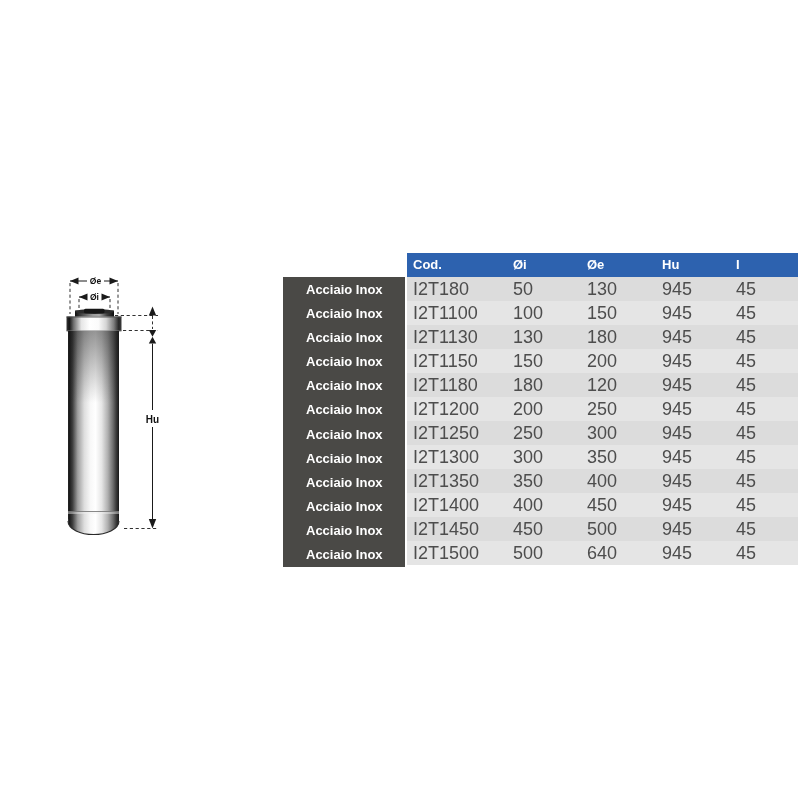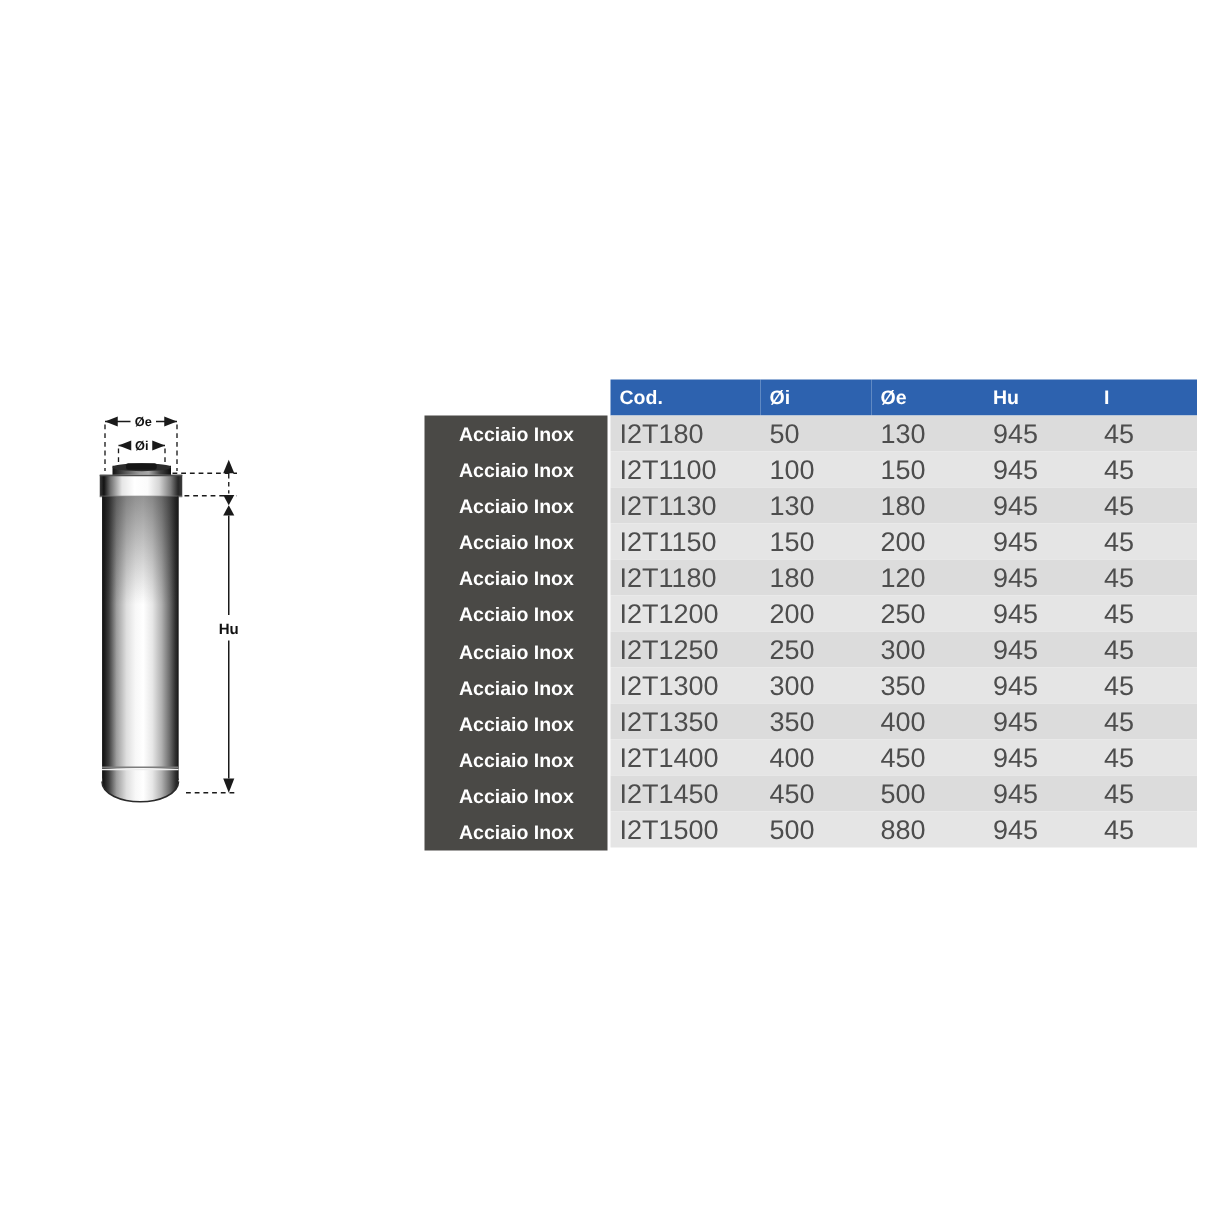--- a/index.html
+++ b/index.html
@@ -246,20 +246,20 @@
         <div class="trow alt">
           <div class="tcell c0">I2T1450</div>
           <div class="tcell c1">450</div>
           <div class="tcell c2">500</div>
           <div class="tcell c3">945</div>
           <div class="tcell c4">45</div>
         </div>
         <div class="trow">
           <div class="tcell c0">I2T1500</div>
           <div class="tcell c1">500</div>
-          <div class="tcell c2">880</div>
+          <div class="tcell c2">640</div>
           <div class="tcell c3">945</div>
           <div class="tcell c4">45</div>
         </div>
       </div>
 
   </div>
 </div>
 
 </body></html>

